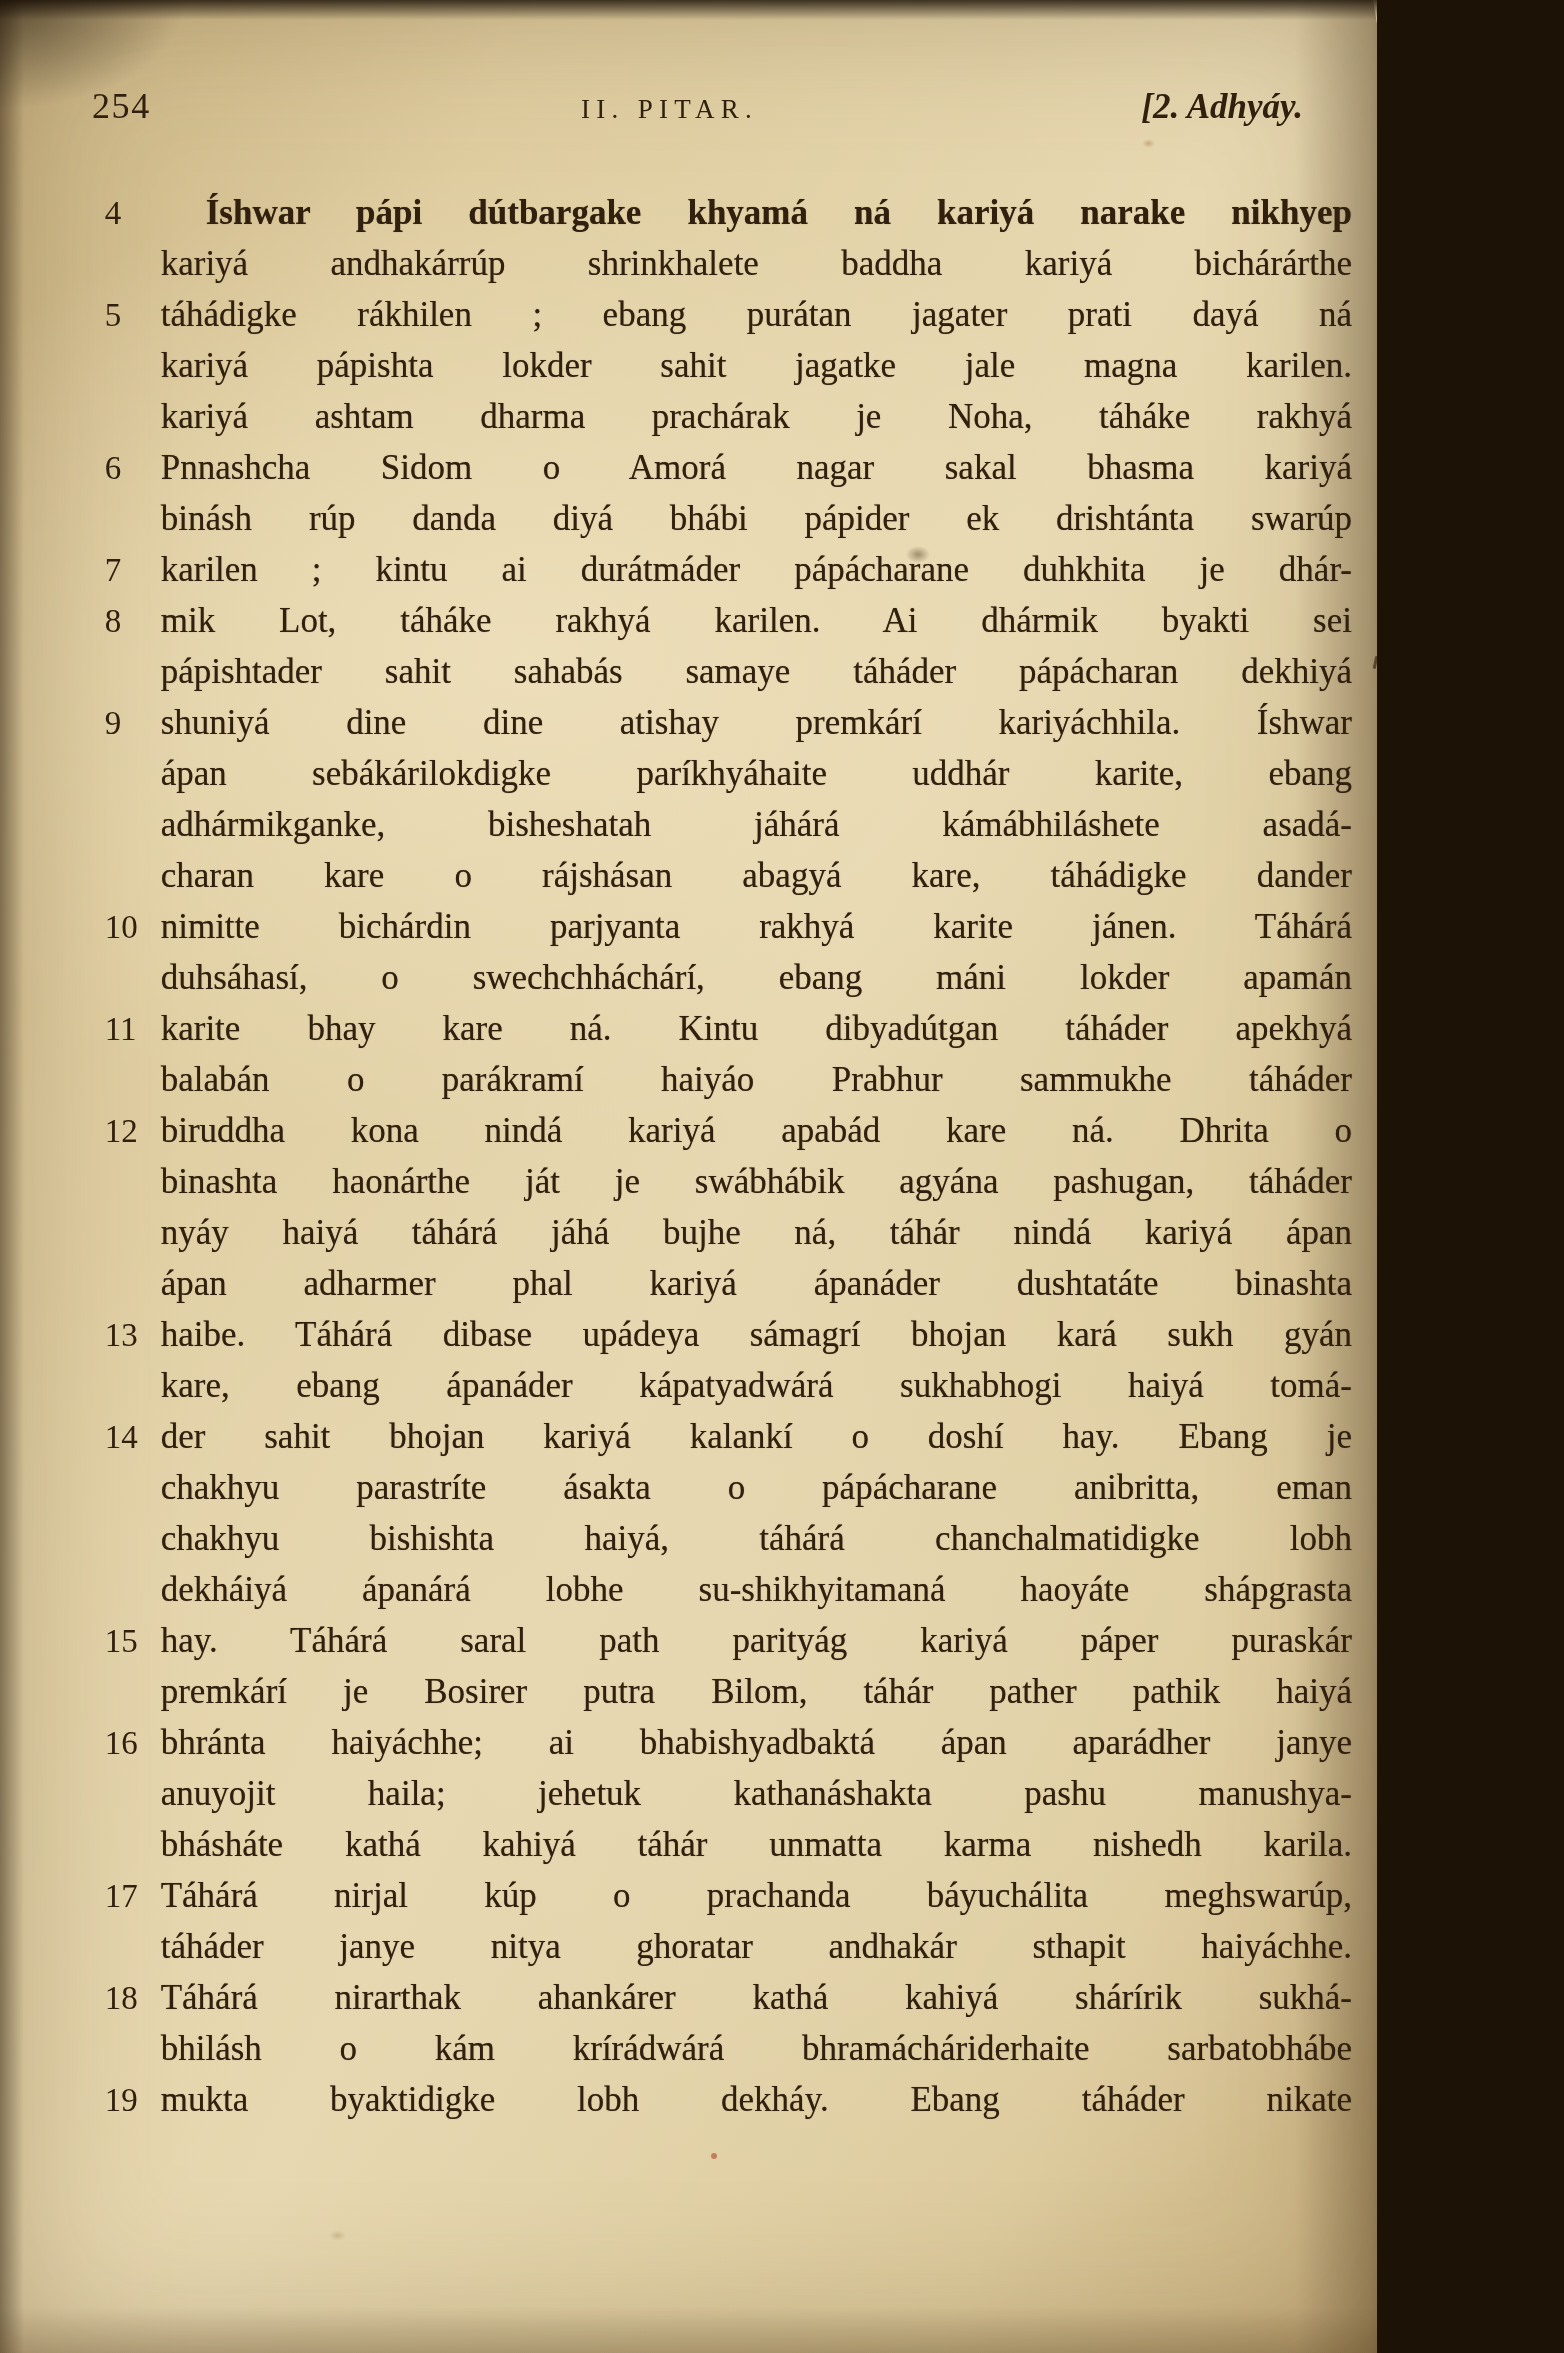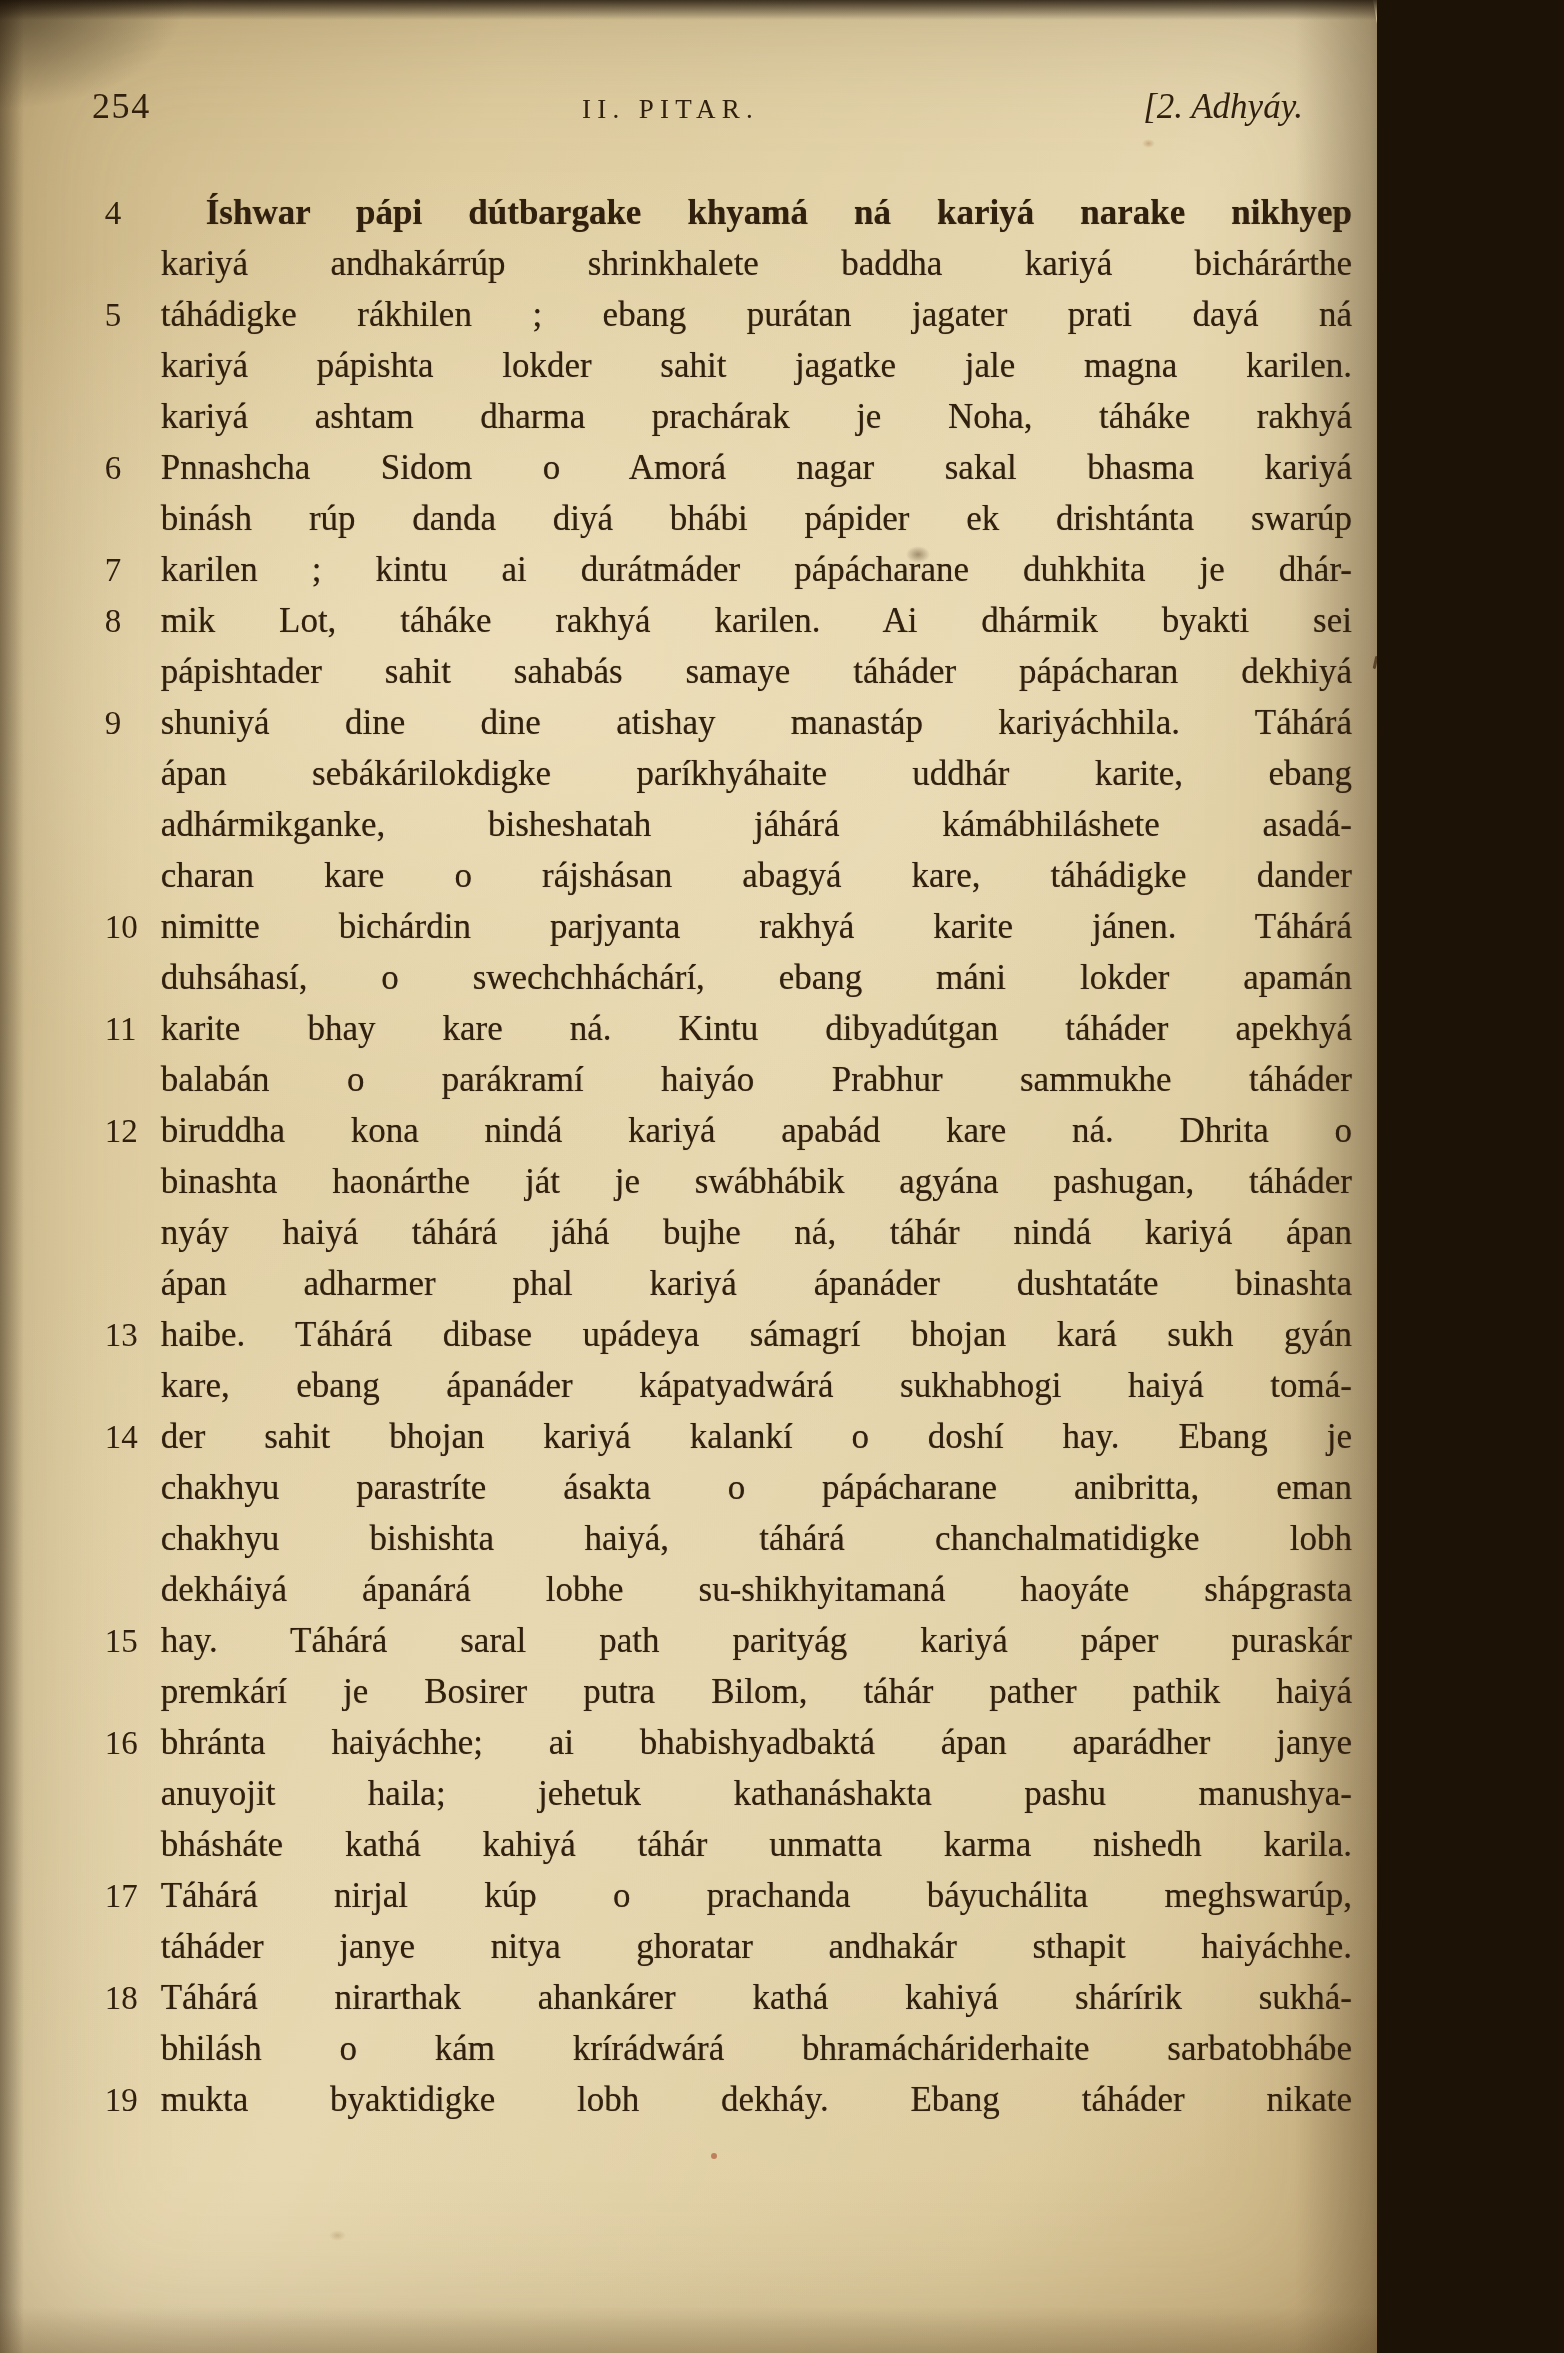--- a/index.html
+++ b/index.html
@@ -38,21 +38,21 @@
   .next-page-shade{position:absolute;left:1455px;top:0;width:15.6px;height:100%;
     background:linear-gradient(90deg,rgba(50,32,14,.45),rgba(50,32,14,0));}
   
   .page-header{
     position:absolute;left:92px;top:85px;width:1211px;
     display:flex;justify-content:space-between;align-items:baseline;
     color:var(--ink);
   }
   .page-number{font-size:36px;letter-spacing:1.6px;}
   .running-title{font-size:27px;letter-spacing:6.3px;margin-left:47px;}
-  .chapter-heading{font-size:35px;font-style:italic;}
+  .chapter-heading{font-size:35px;font-style:italic;font-weight:bold;}
   
   .text-block{position:absolute;left:100px;top:193px;width:1252px;color:var(--ink);}
   .line{display:flex;align-items:baseline;height:51px;}
   .vnum{flex:none;width:56px;font-size:33px;text-align:left;padding-left:4.7px;}
   .vtext{flex:1;font-size:35px;text-align:justify;text-align-last:justify;-moz-text-align-last:justify;
     text-shadow:0 0 0.8px rgba(48,30,12,.55);white-space:nowrap0;}
   .vtext.indent{padding-left:45px;font-weight:bold;}
   
   .adjacent{position:absolute;left:1454px;top:0;width:111px;height:100%;color:#3d2a15;
     transform:rotate(-2.5deg);transform-origin:top left;}
@@ -131,21 +131,21 @@
       <div class="line">
         <span class="vnum">8</span>
         <span class="vtext">mik Lot, táháke rakhyá karilen.  Ai dhármik byakti sei</span>
       </div>
       <div class="line">
         <span class="vnum"></span>
         <span class="vtext">pápishtader sahit sahabás samaye táháder pápácharan dekhiyá</span>
       </div>
       <div class="line">
         <span class="vnum">9</span>
-        <span class="vtext">shuniyá dine dine atishay manastáp kariyáchhila.  Táhárá</span>
+        <span class="vtext">shuniyá dine dine atishay premkárí kariyáchhila.  Íshwar</span>
       </div>
       <div class="line">
         <span class="vnum"></span>
         <span class="vtext">ápan sebákárilokdigke paríkhyáhaite uddhár karite, ebang</span>
       </div>
       <div class="line">
         <span class="vnum"></span>
         <span class="vtext">adhármikganke, bisheshatah jáhárá kámábhiláshete asadá-</span>
       </div>
       <div class="line">

